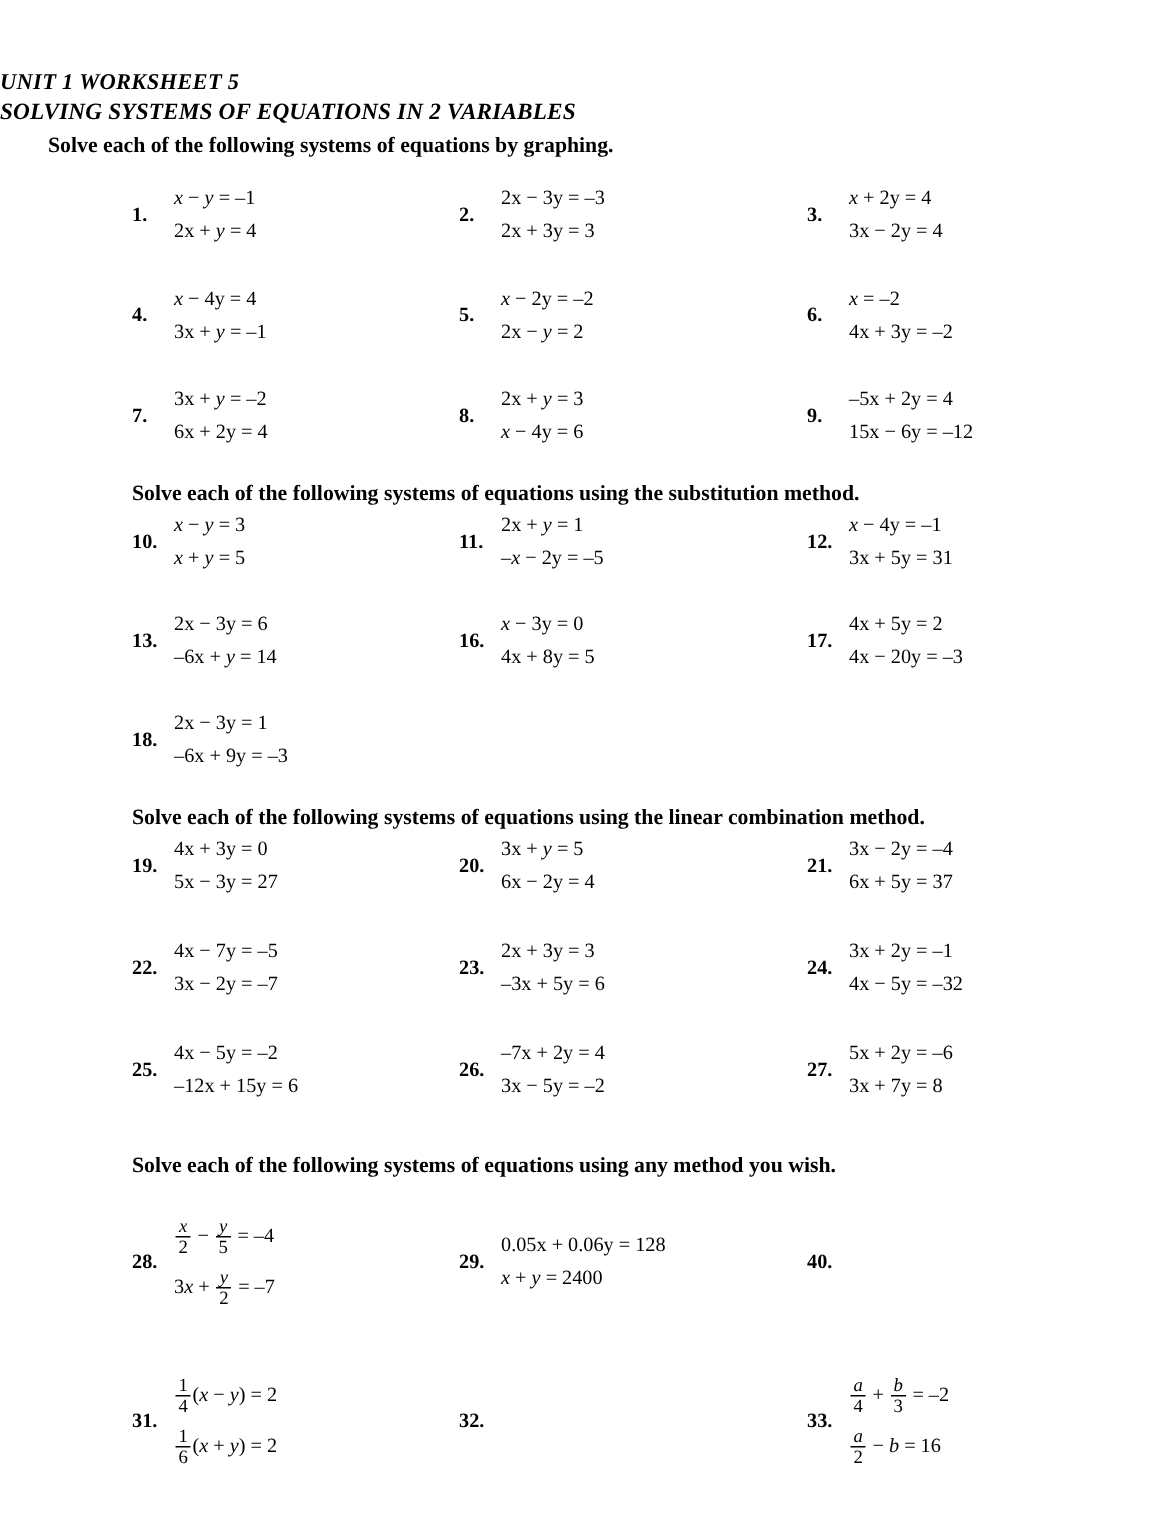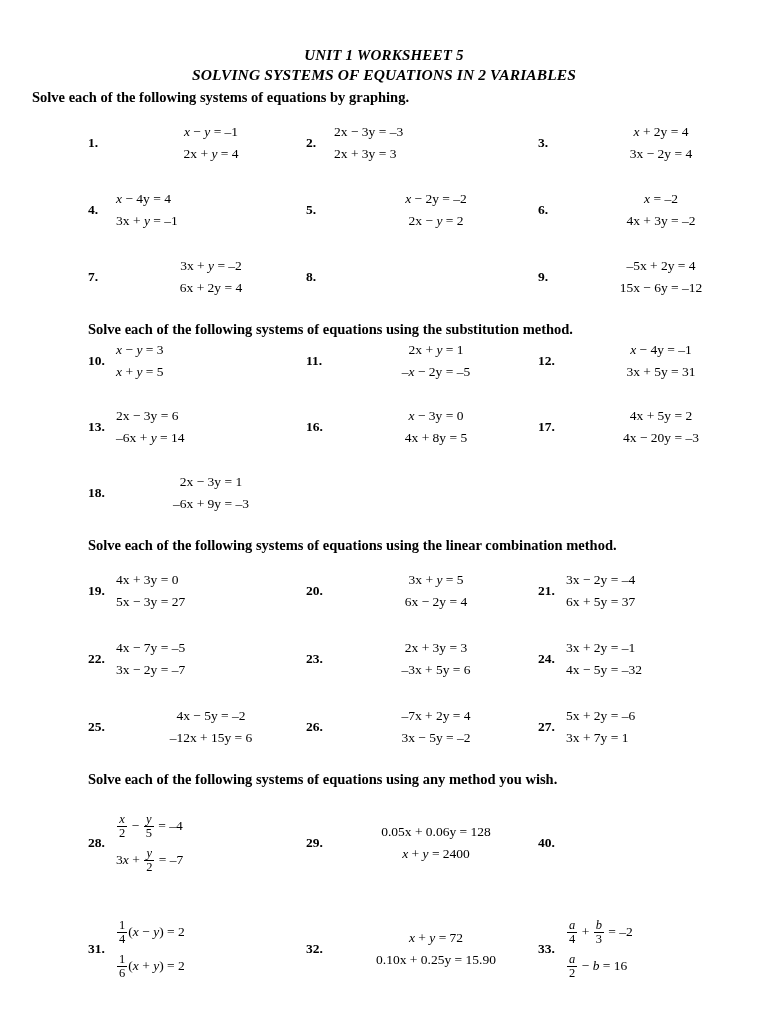--- a/index.html
+++ b/index.html
@@ -16,21 +16,20 @@
   }
   .page {
     position: relative;
     width: 768px;
     height: 1024px;
     padding: 0;
     box-sizing: border-box;
   }
   .title-block {
     margin-top: 46px;
-    text-align: center;
   }
   .title-line1 {
     font-weight: bold;
     font-style: italic;
     font-size: 15px;
     letter-spacing: 0.2px;
     line-height: 19px;
   }
   .title-line2 {
     font-weight: bold;
@@ -41,31 +40,31 @@
   }
   .section-head {
     font-weight: bold;
     font-size: 14.5px;
     margin-left: 88px;
     line-height: 20px;
   }
   .sec-graphing { margin-top: 2px; margin-left: 32px; }
   .sec-sub { margin-top: 20px; }
   .sec-lin { margin-top: 20px; }
-  .sec-any { margin-top: 20px; }
+  .sec-any { margin-top: 32px; }
 
   .grid {
     display: grid;
     grid-template-columns: 218px 232px 218px;
     margin-left: 88px;
     width: 668px;
   }
   .grid.g1 { margin-top: 14px; row-gap: 23px; }
   .grid.g2 { row-gap: 22px; }
-  .grid.g3 { margin-top: 14px; row-gap: 24px; }
+  .grid.g3 { row-gap: 24px; }
   .grid.g4 { margin-top: 20px; row-gap: 38px; }
 
   .problem {
     display: flex;
     align-items: center;
     font-size: 13.5px;
   }
   .num {
     font-weight: bold;
     font-size: 13.5px;
@@ -76,22 +75,22 @@
   }
   .eqs {
     flex: 1 1 auto;
     font-style: normal;
     line-height: 22px;
   }
   .eq {
     white-space: nowrap;
     font-size: 13.5px;
   }
-  .eqs.ctr { text-align: center; }
-  .eqs.rgt { text-align: center; }
+  .eqs.ctr { }
+  .eqs.rgt { text-align: left; }
   .eq var, .eq i {
     font-style: italic;
     font-family: "Liberation Serif", "DejaVu Serif", serif;
   }
 
   
   .frac {
     display: inline-block;
     vertical-align: middle;
     text-align: center;
@@ -177,20 +176,24 @@
     <div class="problem">
       <span class="num">7.</span>
       <span class="eqs ctr">
         <span class="eq">3x + <i>y</i> = –2</span><br>
         <span class="eq">6x + 2y = 4</span>
       </span>
     </div>
 
     <div class="problem">
       <span class="num">8.</span>
+      <span class="eqs ctr">
+        <span class="eq">2x + <i>y</i> = 3</span><br>
+        <span class="eq"><i>x</i> − 4y = 6</span>
+      </span>
     </div>
 
     <div class="problem">
       <span class="num">9.</span>
       <span class="eqs ctr">
         <span class="eq">–5x + 2y = 4</span><br>
         <span class="eq">15x − 6y = –12</span>
       </span>
     </div>
   </div>
@@ -323,21 +326,21 @@
       <span class="eqs ctr">
         <span class="eq">–7x + 2y = 4</span><br>
         <span class="eq">3x − 5y = –2</span>
       </span>
     </div>
 
     <div class="problem">
       <span class="num">27.</span>
       <span class="eqs">
         <span class="eq">5x + 2y = –6</span><br>
-        <span class="eq">3x + 7y = 1</span>
+        <span class="eq">3x + 7y = 8</span>
       </span>
     </div>
   </div>
 
   <div class="section-head sec-any">Solve each of the following systems of equations using any method you wish.</div>
 
   <div class="grid g4">
 
     <div class="problem">
       <span class="num">28.</span>
@@ -375,24 +378,20 @@
           <span class="frac"><span class="fnum">1</span><span class="fden">4</span></span>(<i>x</i> − <i>y</i>) = 2
         </span><br>
         <span class="eq">
           <span class="frac"><span class="fnum">1</span><span class="fden">6</span></span>(<i>x</i> + <i>y</i>) = 2
         </span>
       </span>
     </div>
 
     <div class="problem">
       <span class="num">32.</span>
-      <span class="eqs rgt">
-        <span class="eq"><i>x</i> + <i>y</i> = 72</span><br>
-        <span class="eq">0.10x + 0.25y = 15.90</span>
-      </span>
     </div>
 
     <div class="problem">
       <span class="num">33.</span>
       <span class="eqs tallrow">
         <span class="eq">
           <span class="frac"><span class="fnum"><i>a</i></span><span class="fden">4</span></span>
           +
           <span class="frac"><span class="fnum"><i>b</i></span><span class="fden">3</span></span>
           = –2

